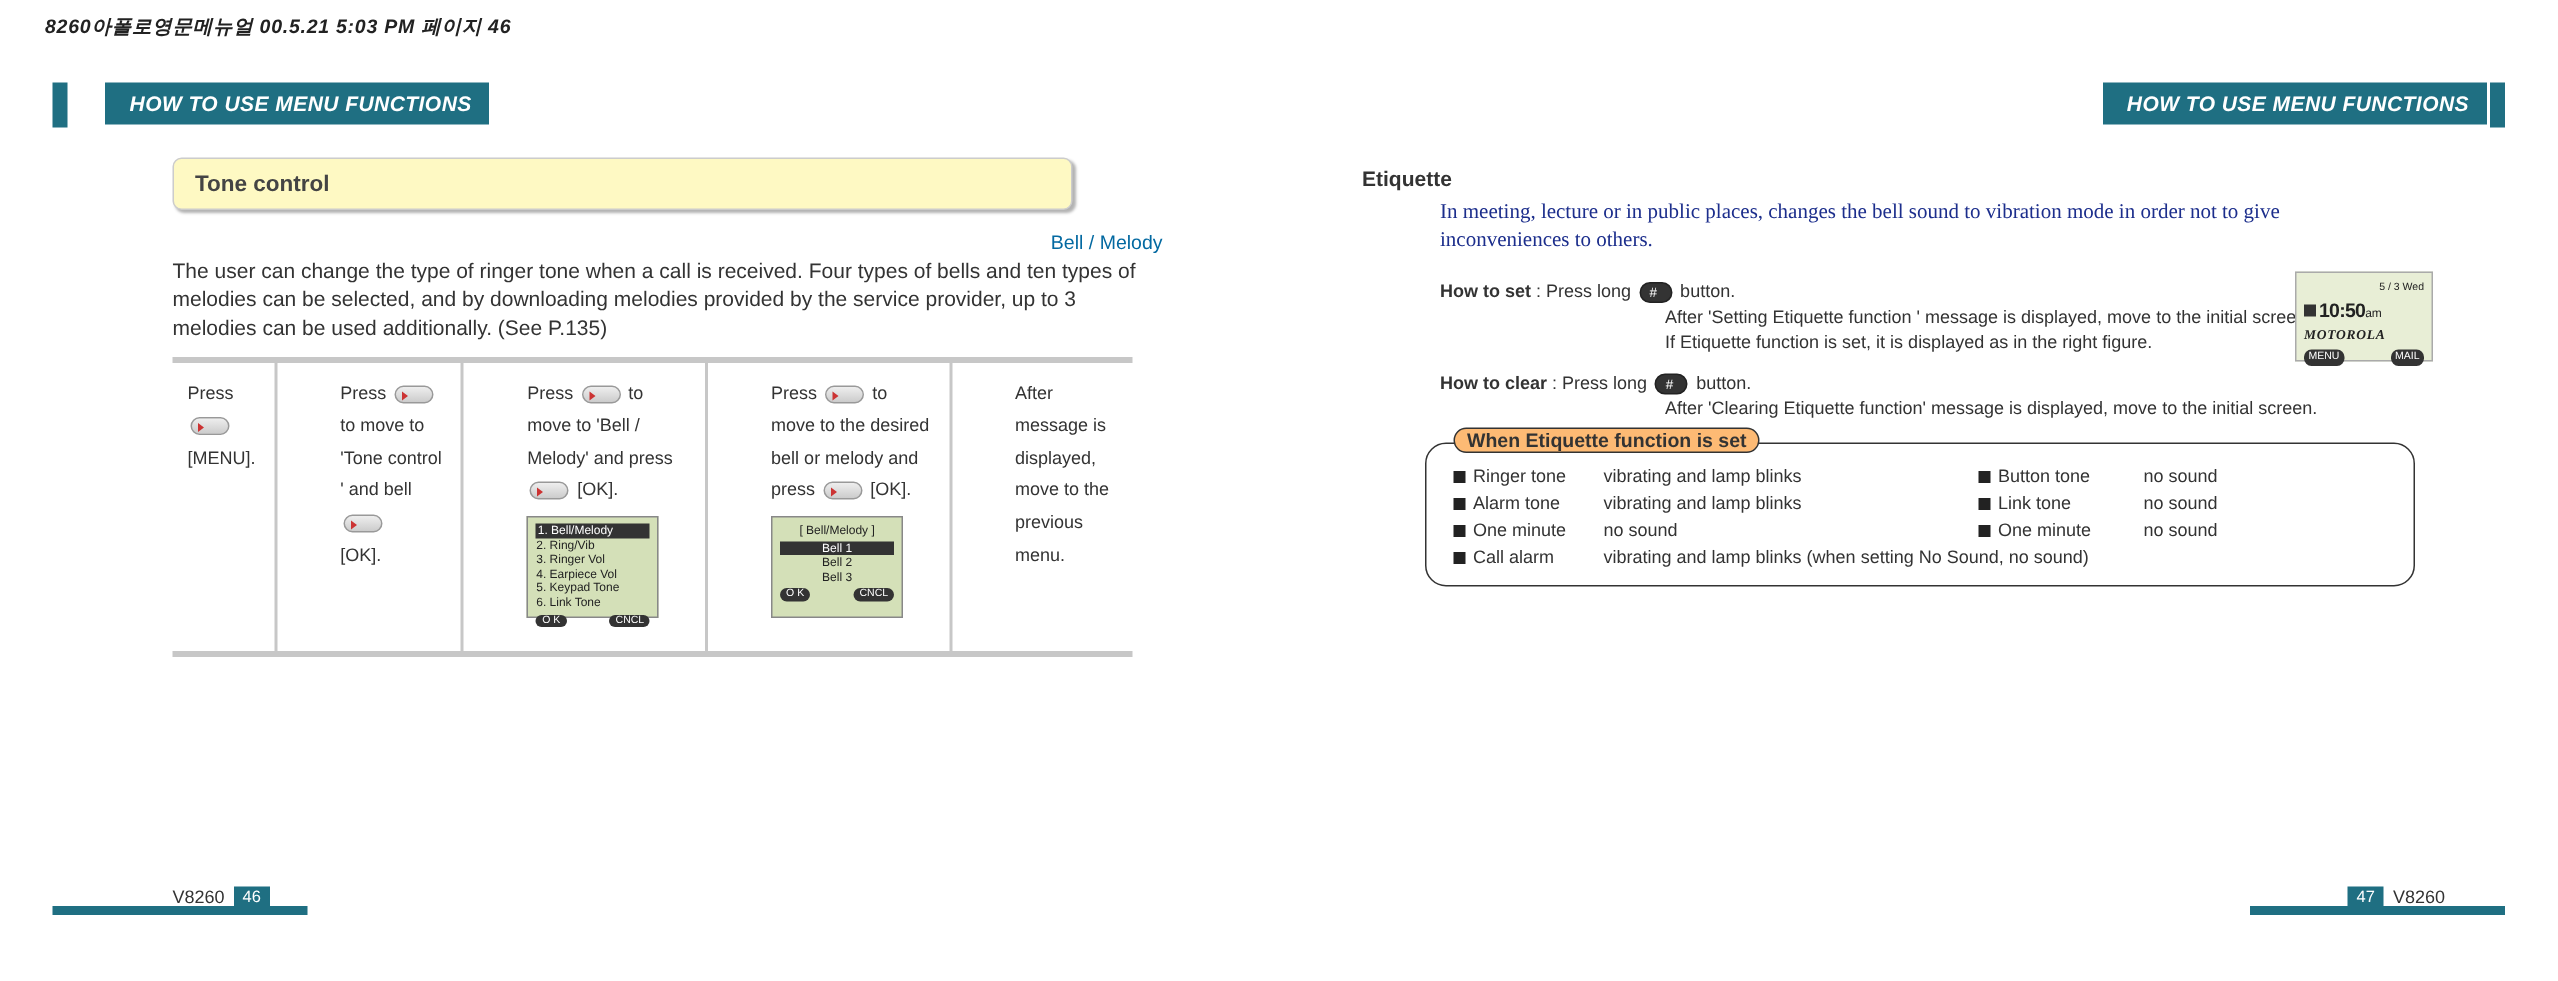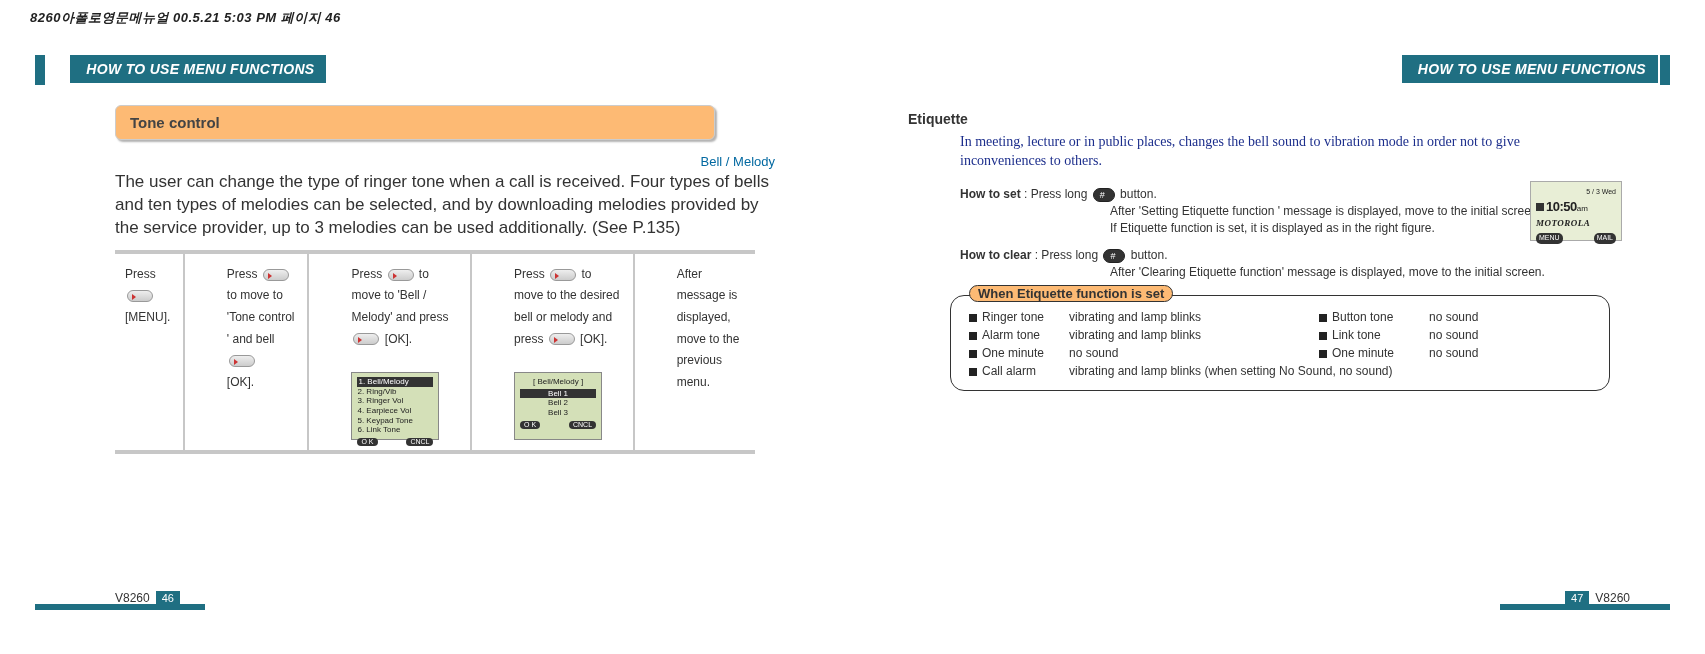--- a/index.html
+++ b/index.html
@@ -52,40 +52,40 @@
     background:#1f6f82;
     vertical-align:top;
     margin-right:2px;
   }
   .tab-pre.right { float:right; margin-left:2px; margin-right:0;}
 
   .content-left { padding: 20px 60px 0 80px; }
   .content-right { padding: 20px 40px 0 20px; clear:both; }
 
   .tone-banner {
-    background: #fdba74;
+    background: #fef9c3;
     border: 1px solid #ccc;
     border-radius: 6px;
     box-shadow: 2px 2px 2px rgba(0,0,0,.3);
     padding: 8px 14px;
     font-weight: bold;
     color: #444;
     font-size: 15px;
     margin-bottom: 14px;
     width: 600px;
   }
 
   .subtitle {
     color: #0369a1;
     font-weight: normal;
     font-size: 13px;
     margin-bottom: 2px;
     text-align: right;
   }
-  .body-text { font-size: 17px; line-height: 1.35; margin-bottom: 10px; }
+  .body-text { font-size: 14px; line-height: 1.35; margin-bottom: 10px; }
 
   .steps-box {
     display: flex;
     border-top: 4px solid #c7c7c7;
     border-bottom: 4px solid #c7c7c7;
     width: 640px;
     min-height: 200px;
     margin-top: 6px;
     gap: 32px;
   }
@@ -129,21 +129,21 @@
     content:"#";
     color:#fff;
     font-size:9px;
     left:6px;top:0;
   }
 
   .phone-screen {
     width:88px; height:68px;
     border:1px solid #888;
     background:#d4e0b8;
-    margin-top:22px;
+    margin-top:6px;
     font-size:8px;
     line-height:1.2;
     padding:4px 5px;
     color:#222;
   }
   .phone-screen .hl { background:#333; color:#fff; padding:0 1px; display:inline-block; width:100%; }
   .phone-screen .ftr { margin-top:3px; font-size:7px; display:flex; justify-content:space-between;}
   .phone-screen .ftr span{ background:#333;color:#fff;border-radius:6px;padding:0 4px;}
   .phone-screen.sub .title { text-align:center; font-size:8px; margin-bottom:2px;}
   .phone-screen.sub .line { text-align:center; }

